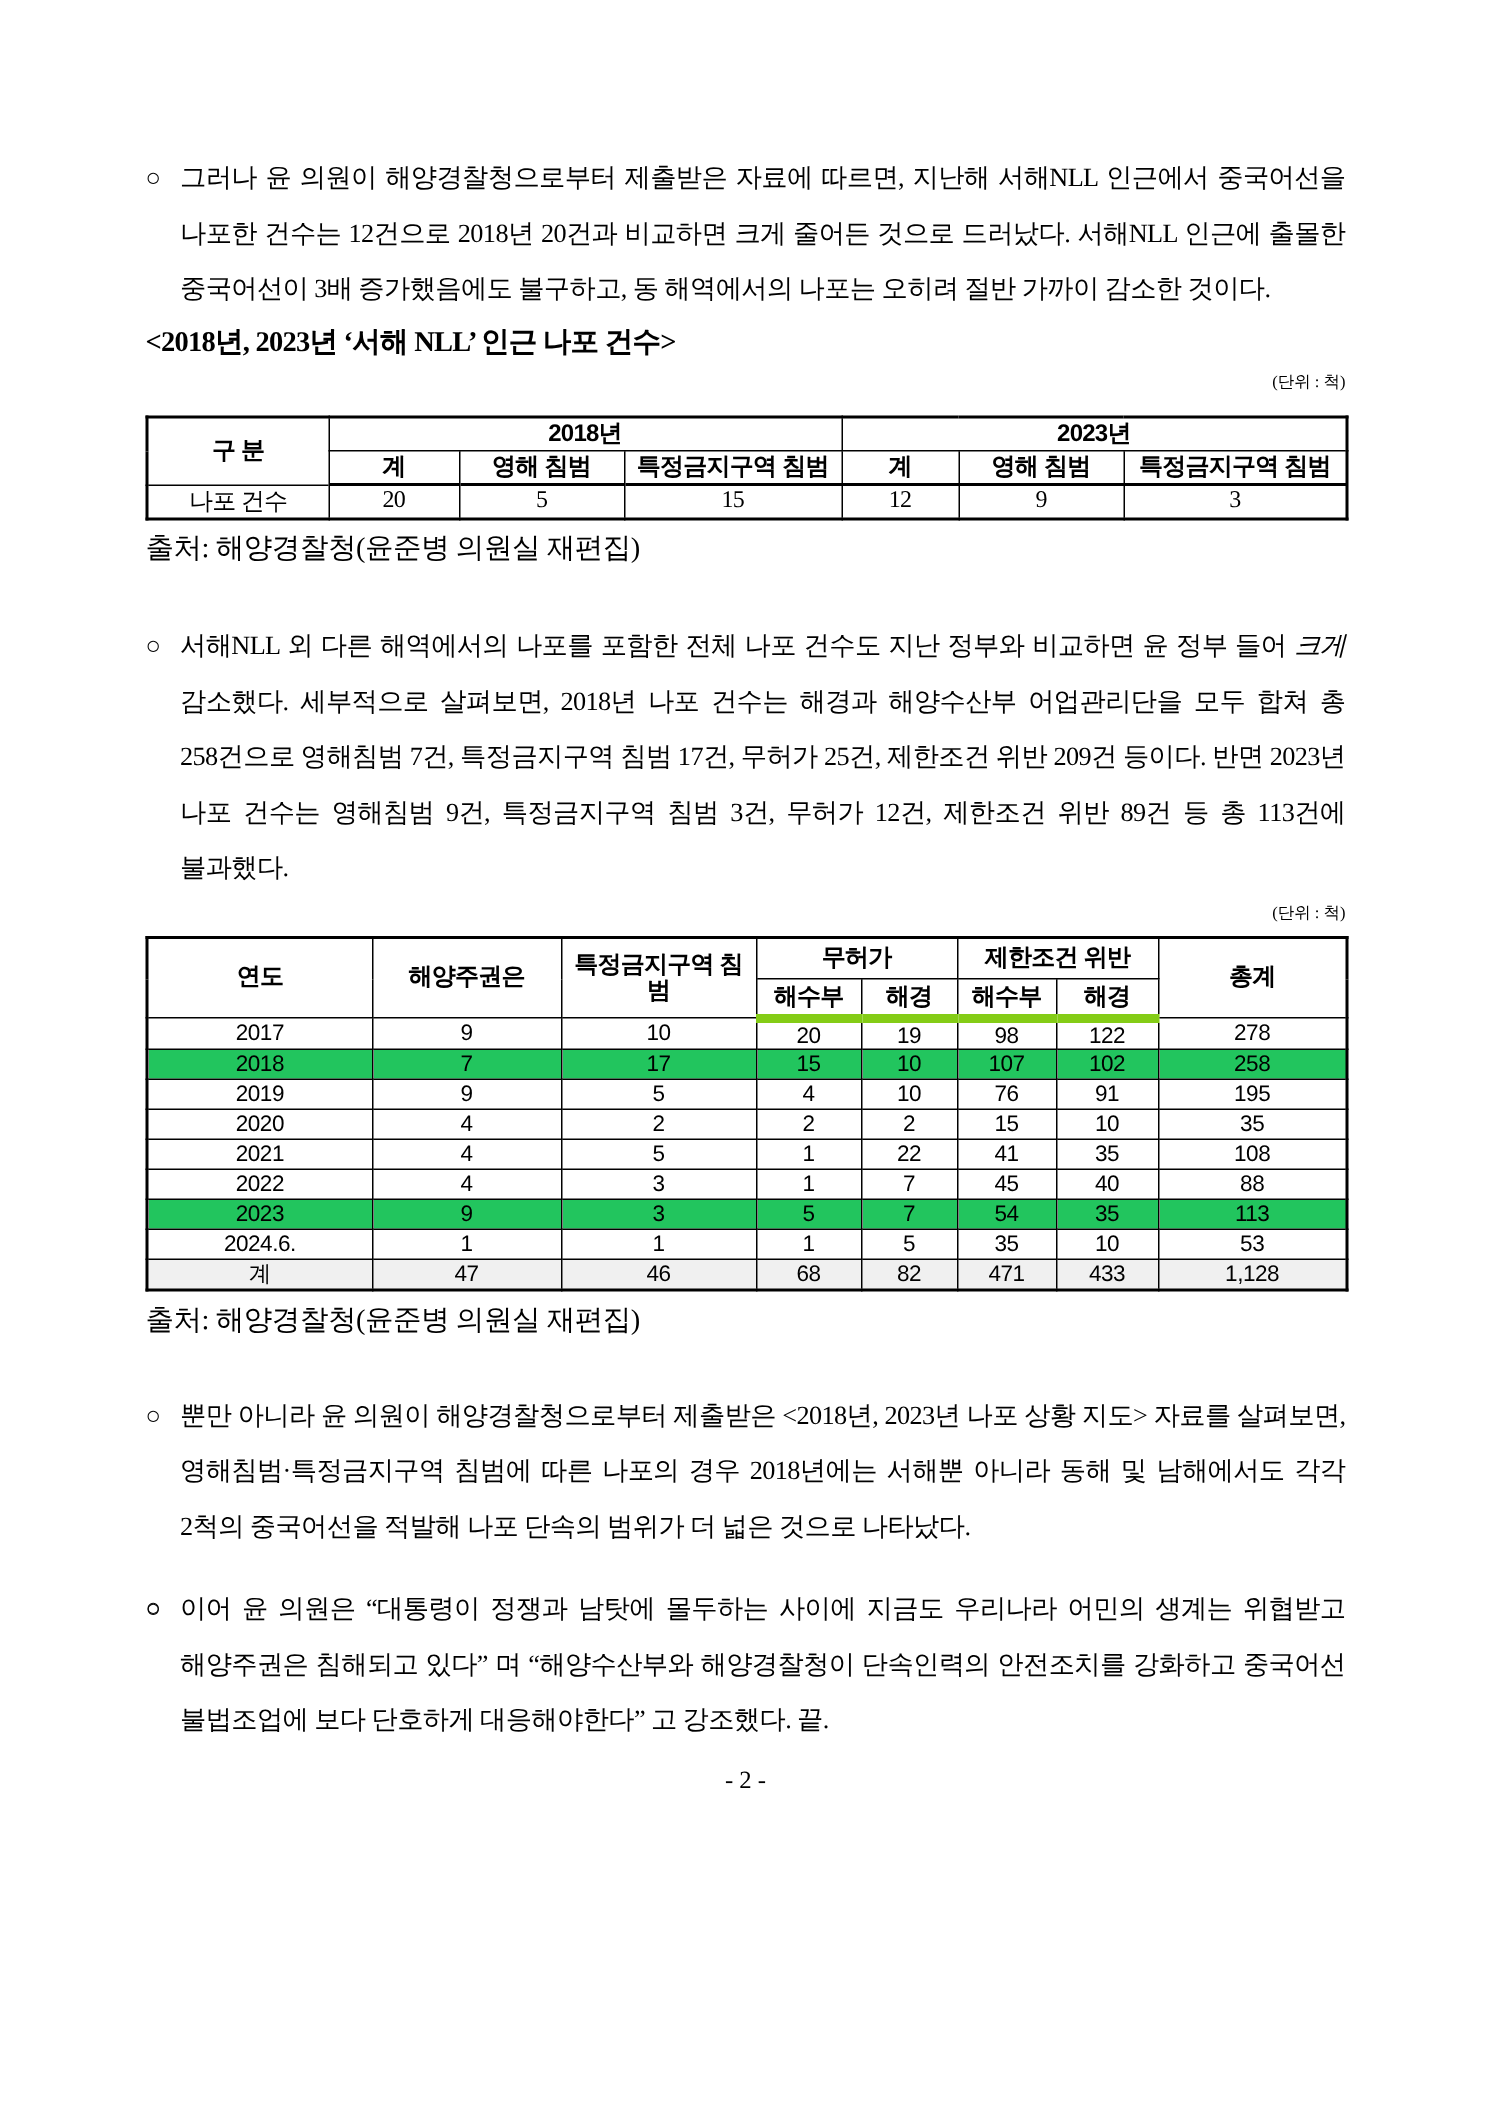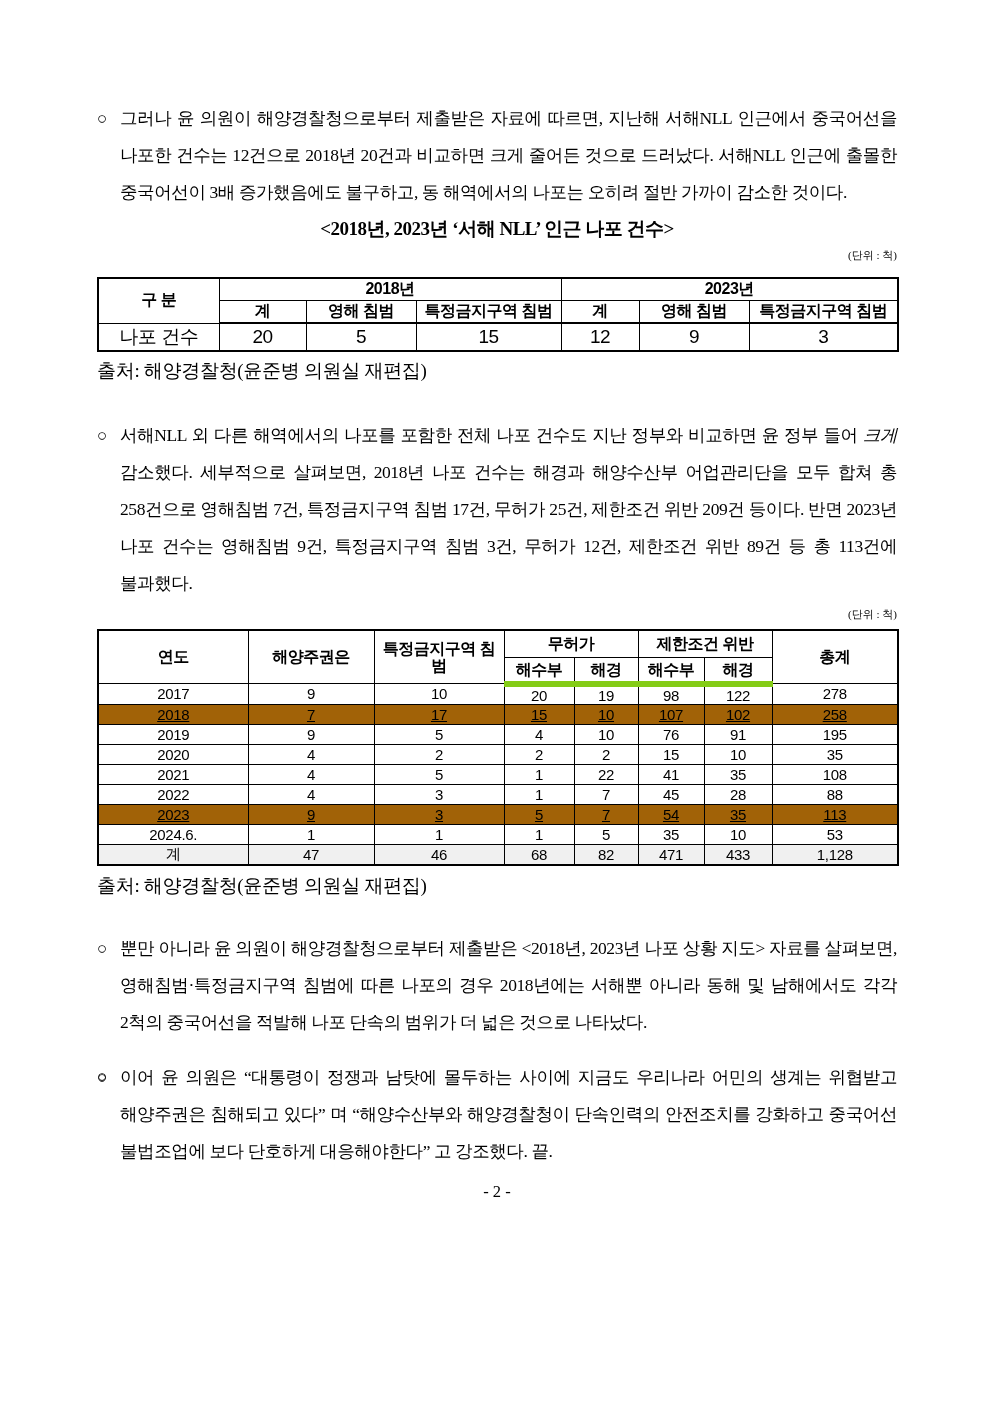--- a/index.html
+++ b/index.html
@@ -24,21 +24,21 @@
     word-break: keep-all;
   }
   .para .marker {
     position: absolute;
     left: 0; top: 0;
     font-size: 17px;
   }
   .italic { font-style: italic; }
   .tbl-title {
     margin-top: 4px;
-    text-align: center;
+    text-align: left;
     font-weight: bold;
     font-size: 19px;
     line-height: 28px;
     letter-spacing: -0.5px;
   }
   .unit {
     margin-top: 2px;
     text-align: right;
     font-size: 11px;
     line-height: 20px;
@@ -59,29 +59,29 @@
   th, td {
     border: 1px solid #000;
     text-align: center;
     vertical-align: middle;
     padding: 0 2px;
     overflow: hidden;
   }
   
   .t1 { margin-top: 12px; padding-left: 41px; }
   .t1 th { font-size: 16px; font-weight: bold; height: 22px; letter-spacing: -0.5px; }
-  .t1 td { font-size: 19px; height: 14px; letter-spacing: -0.5px; }
+  .t1 td { font-size: 16px; height: 14px; letter-spacing: -0.5px; font-family: Liberation Serif, serif; }
   .t1 .hdr-bottom th { border-bottom: 2px solid #000; }
   
   .t2 { margin-top: 5px; border-radius: 19px; }
   .t2 th { font-size: 16px; font-weight: bold; letter-spacing: -0.5px; line-height: 17px; }
   .t2 tr.hrow1 th { height: 28px; }
   .t2 tr.hrow2 th { height: 26px; border-bottom: 6px solid #84cc16; }
   .t2 td { font-size: 15px; height: 20px; letter-spacing: -0.3px; }
-  .t2 tr.highlight td { background: #a16207; text-decoration: underline; }
+  .t2 tr.highlight td { background: #22c55e; }
   .t2 tr.total td { background: #f0f0f0; }
   .p-gap-lg { margin-top: 36px; }
   .p-gap-md { margin-top: 34px; }
   .p-gap-sm { margin-top: 17px; }
   .p-gap-p5 { margin-top: 18px; }
   .src2 { margin-top: 10px; }
   .footer {
     margin-top: 10px;
     text-align: center;
     font-size: 16.5px;
@@ -219,21 +219,21 @@
         <td>35</td>
         <td>108</td>
       </tr>
       <tr>
         <td>2022</td>
         <td>4</td>
         <td>3</td>
         <td>1</td>
         <td>7</td>
         <td>45</td>
-        <td>28</td>
+        <td>40</td>
         <td>88</td>
       </tr>
       <tr class="highlight">
         <td>2023</td>
         <td>9</td>
         <td>3</td>
         <td>5</td>
         <td>7</td>
         <td>54</td>
         <td>35</td>

